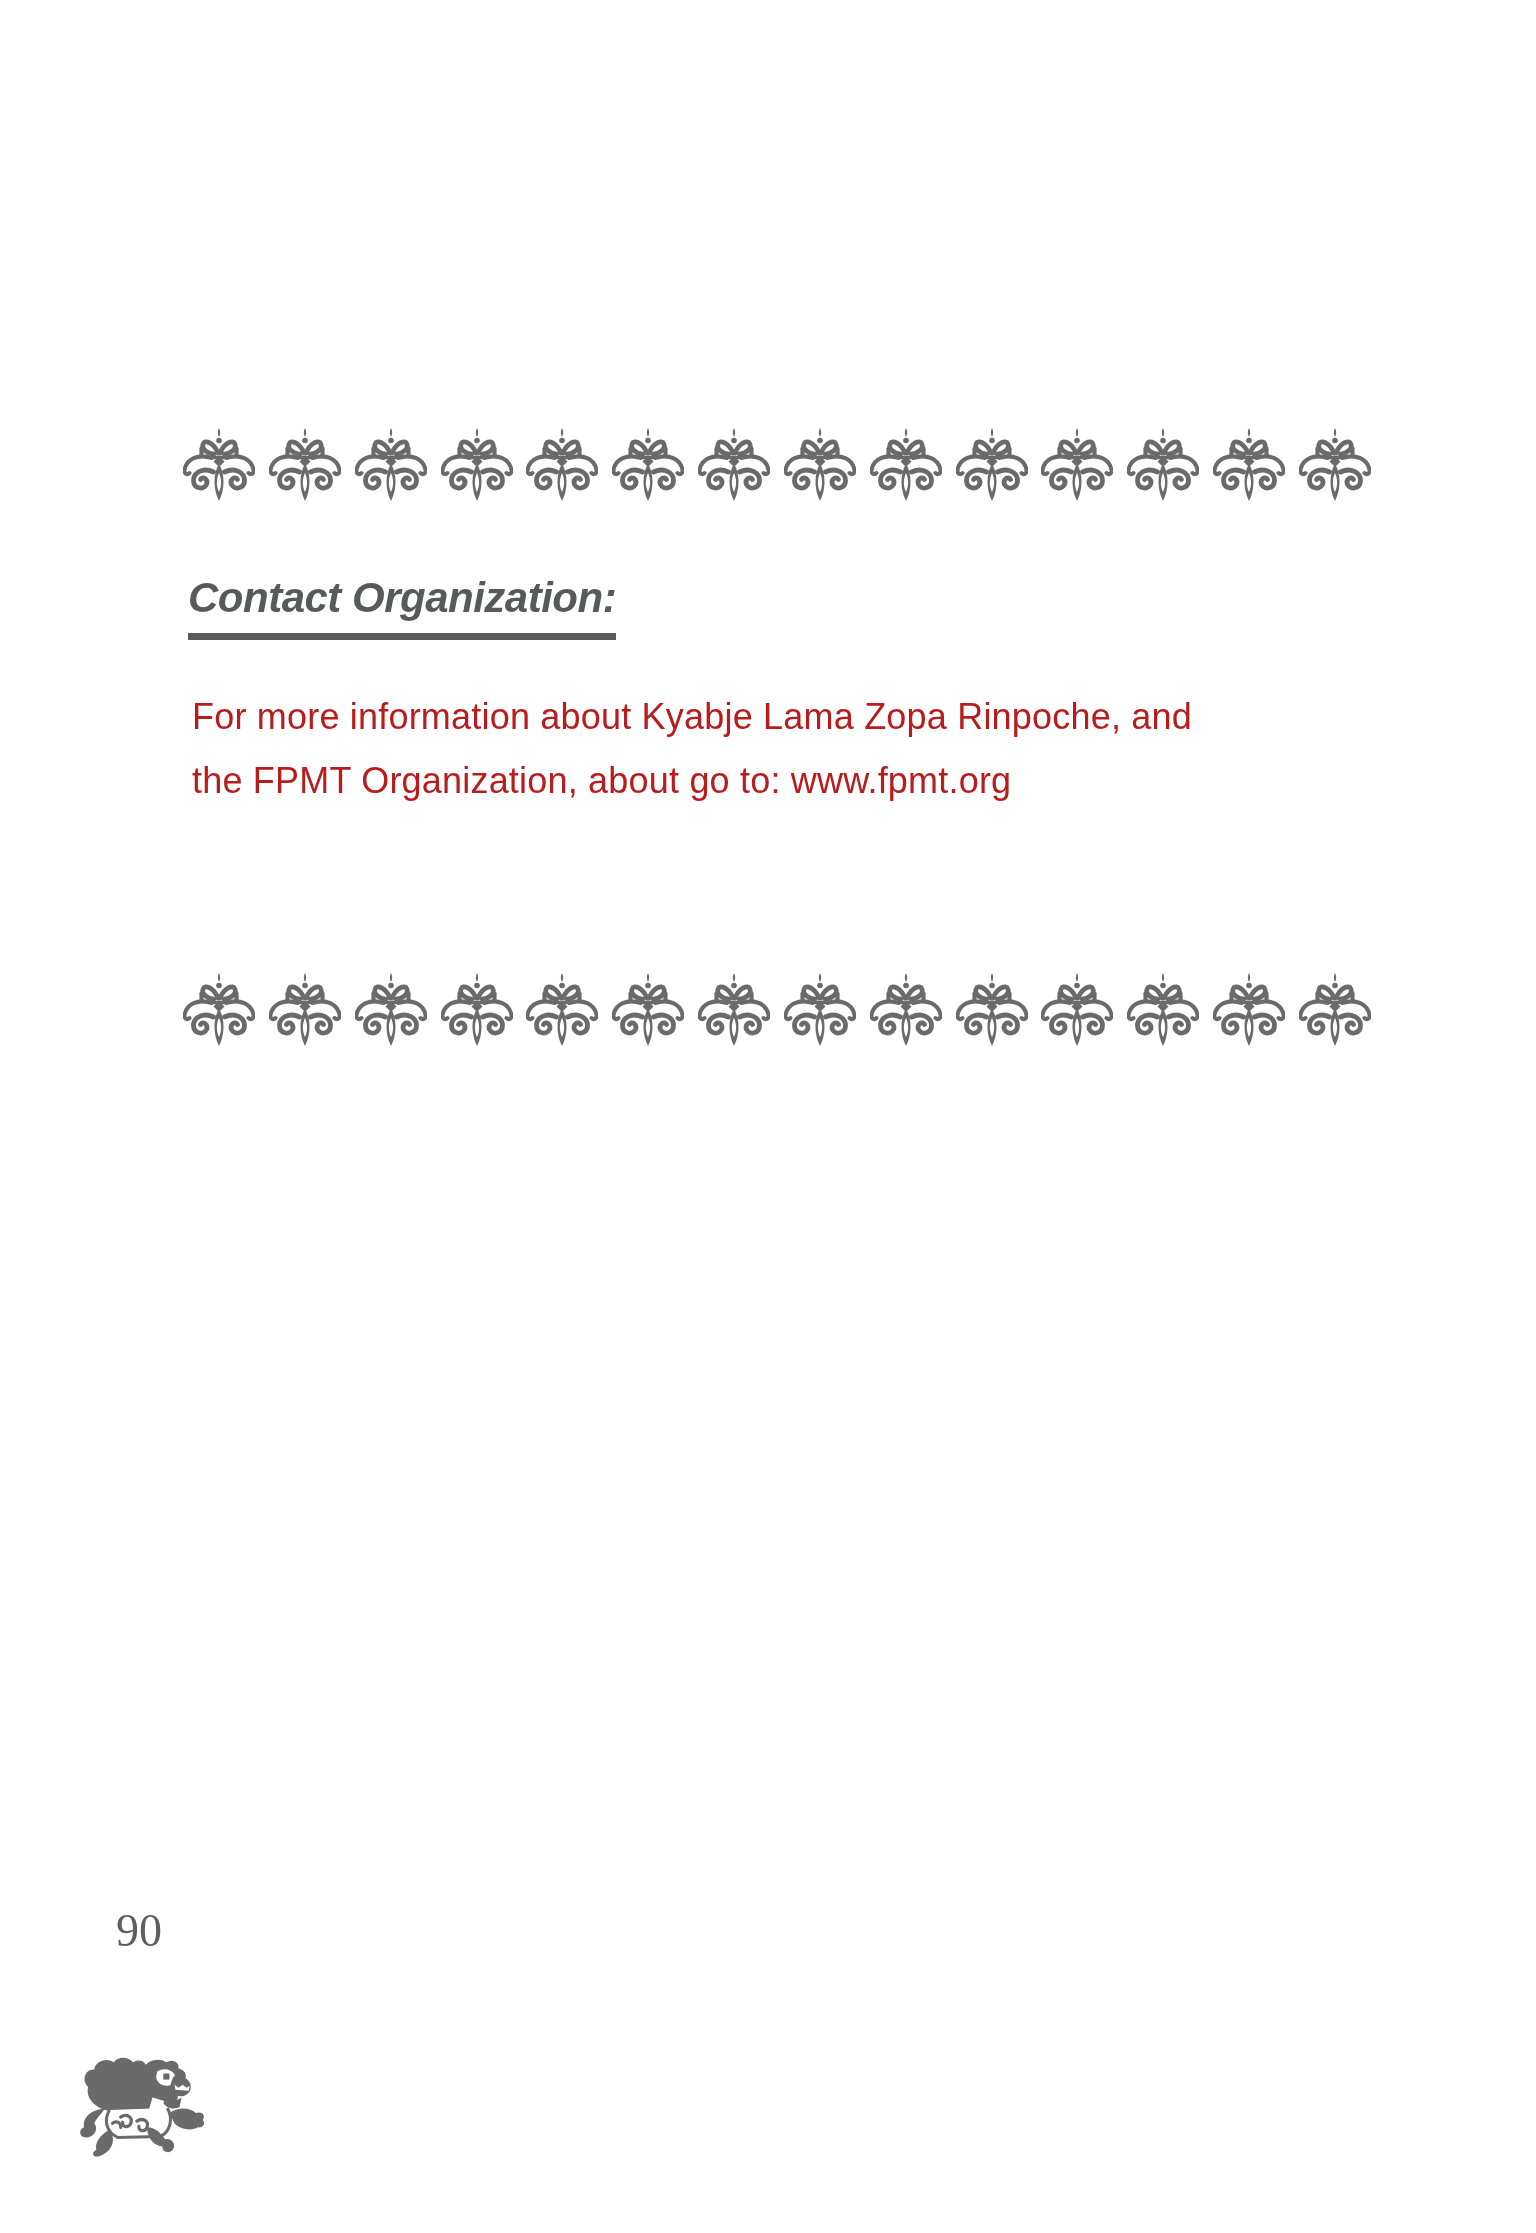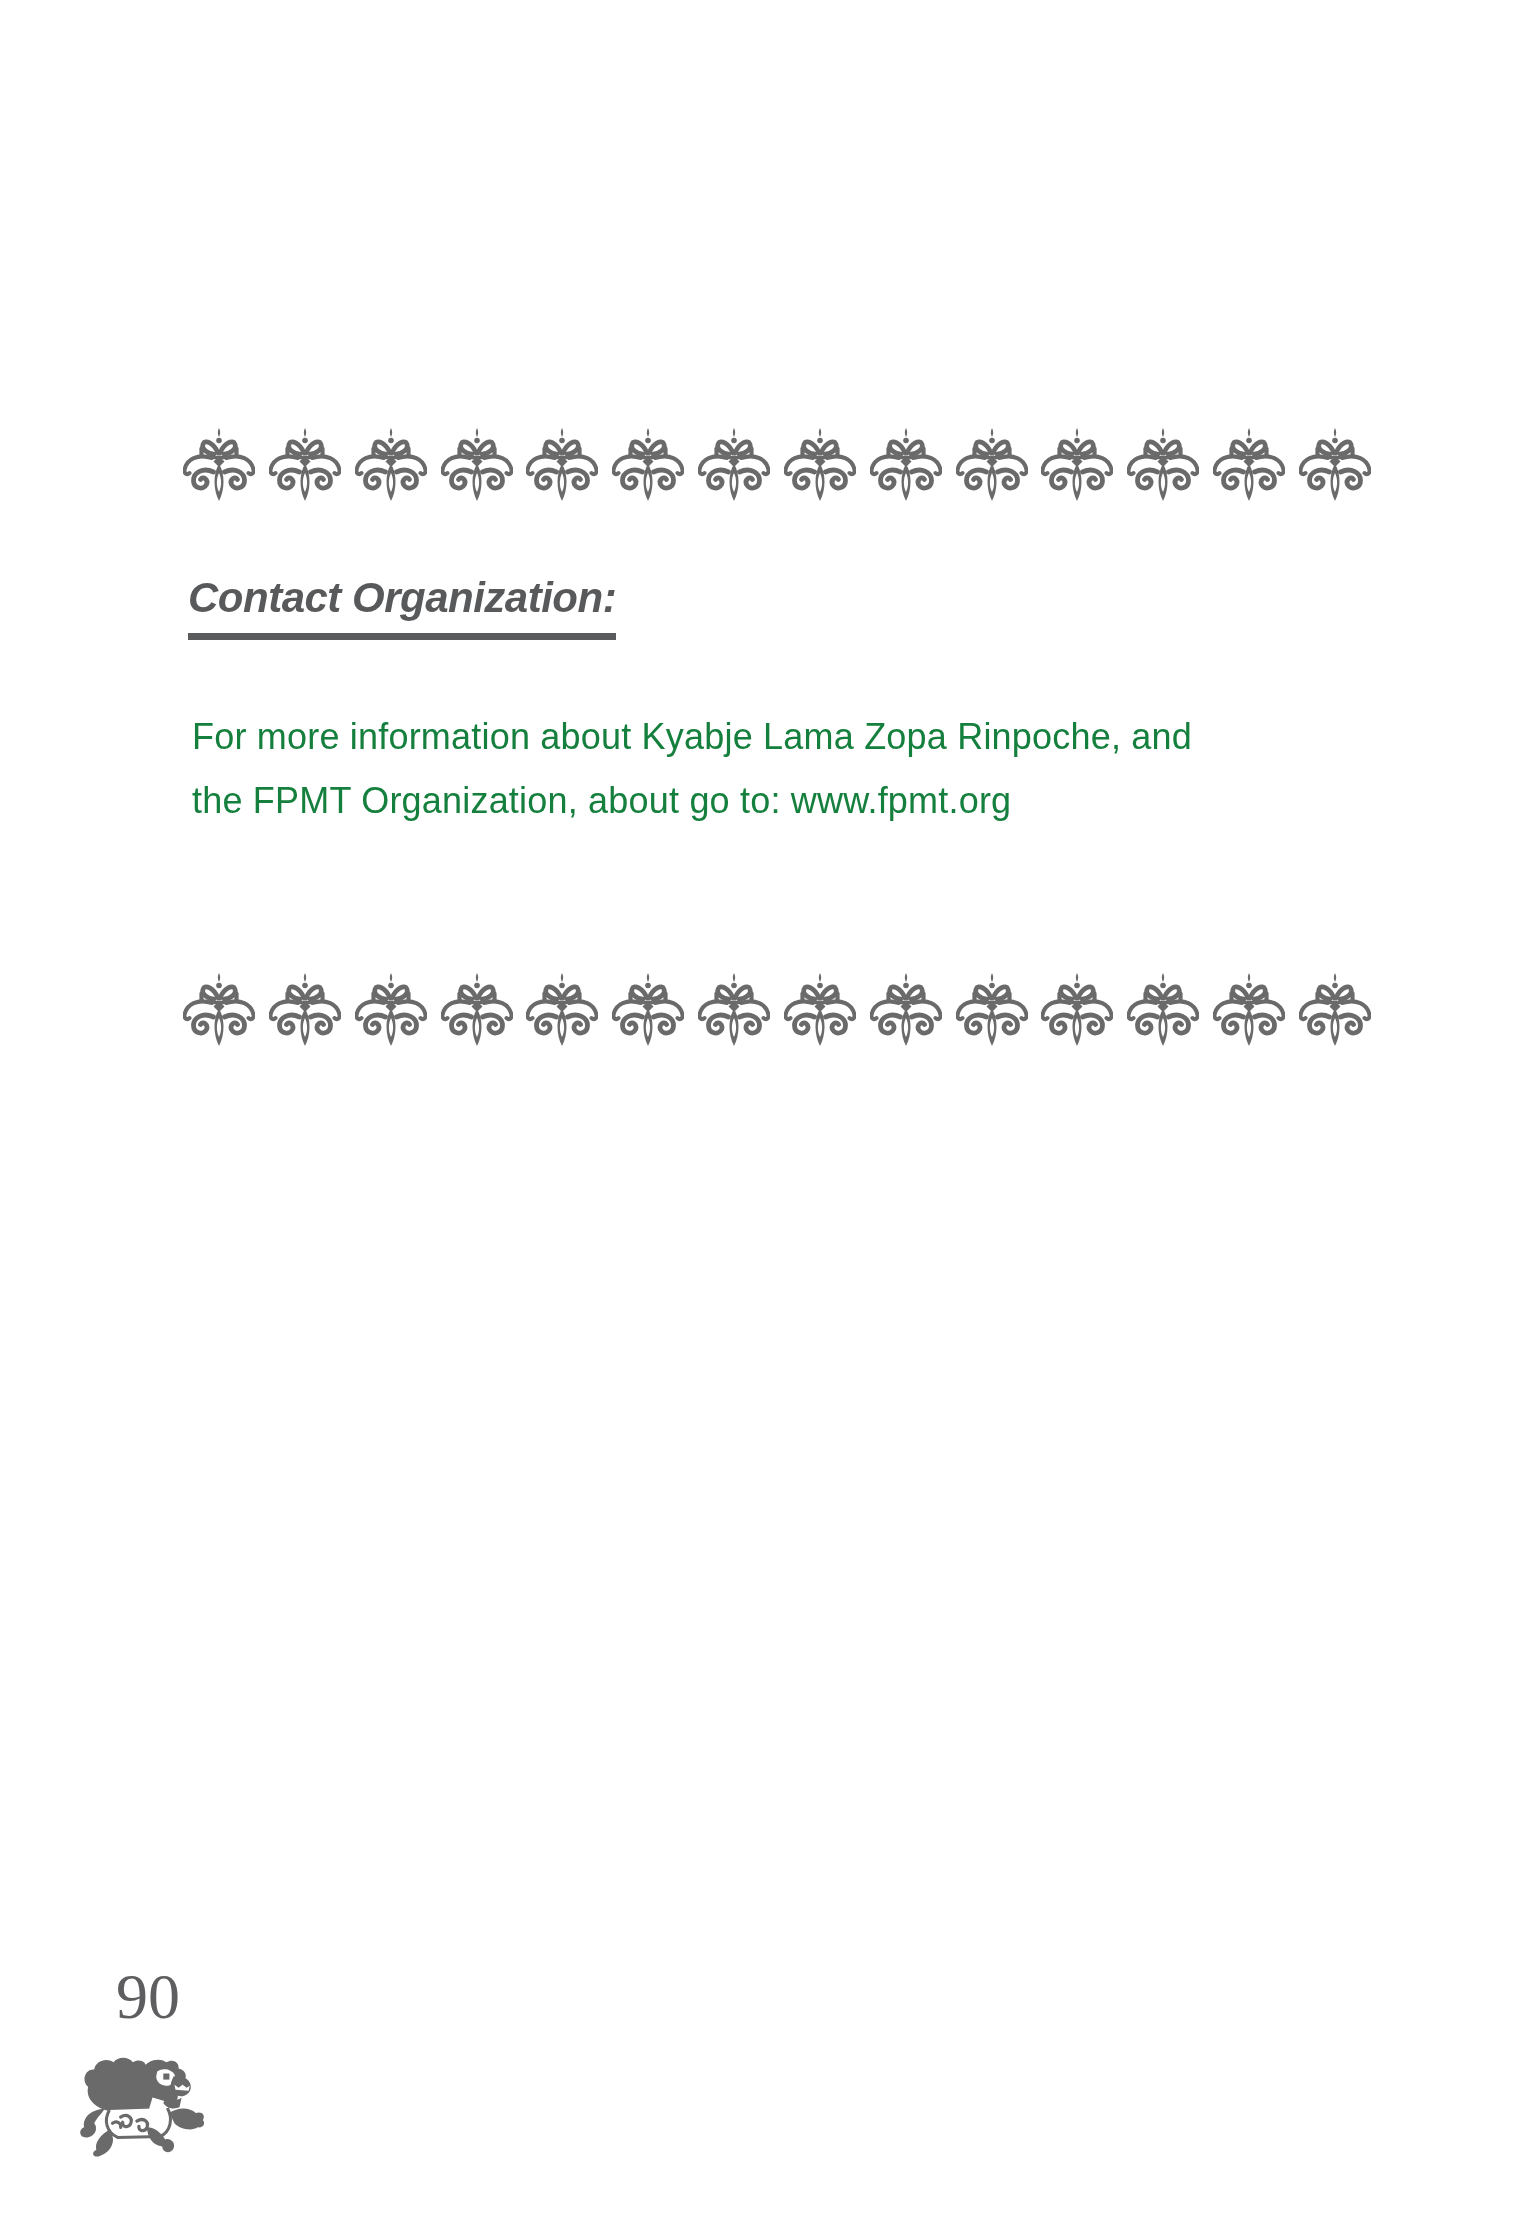--- a/index.html
+++ b/index.html
@@ -42,36 +42,36 @@
     font-style: italic;
     letter-spacing: -0.5px;
     color: #58595b;
     padding-bottom: 12px;
     border-bottom: 7px solid #5a5b5d;
     line-height: 1.1;
   }
   .paragraph {
     position: absolute;
     left: 192px;
-    top: 705px;
+    top: 685px;
     width: 1180px;
     font-family: "Liberation Sans", sans-serif;
     font-size: 36px;
     font-weight: 400;
-    color: #15803d;
+    color: #b91c1c;
     line-height: 64px;
     letter-spacing: 0.2px;
   }
   .paragraph .line { display: block; }
   .page-number {
     position: absolute;
     left: 116px;
-    top: 1962px;
+    top: 1906px;
     font-family: "Liberation Serif", serif;
-    font-size: 64px;
+    font-size: 46px;
     font-weight: 400;
     color: #5e5e60;
     line-height: 1.1;
   }
   .lion {
     position: absolute;
     left: 76px;
     top: 2056px;
     width: 134px;
     height: 102px;

